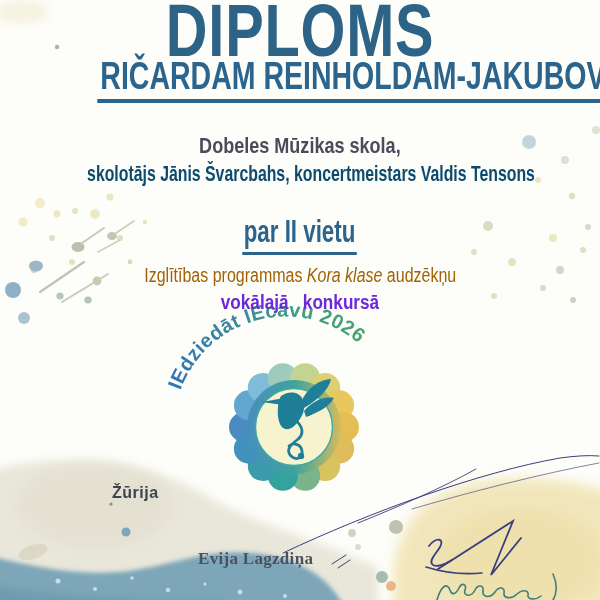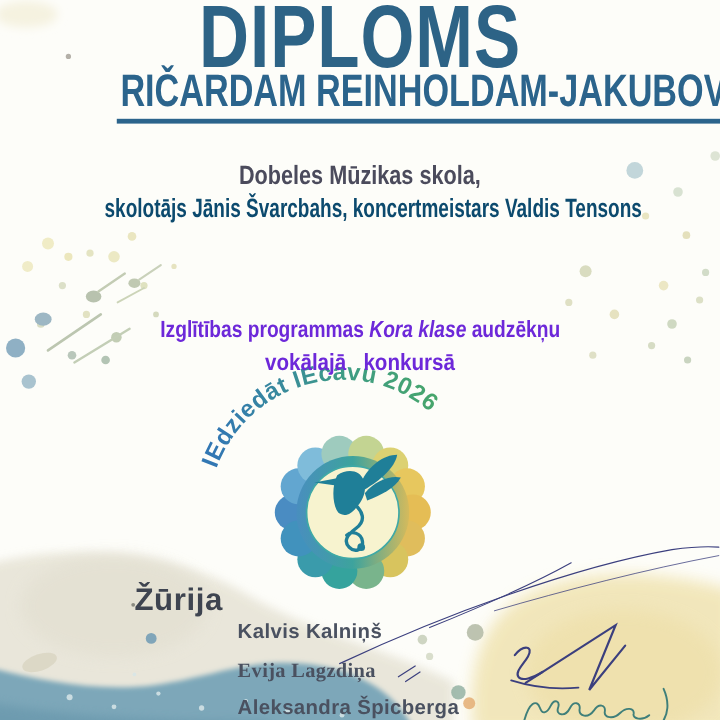--- a/index.html
+++ b/index.html
@@ -13,26 +13,26 @@
   .title{top:-8px;color:#2d6386;font-weight:bold;font-size:74px;}
   .title .squeeze{transform:scale(.78,1);letter-spacing:1px;}
   .recipient{top:57px;color:#2b648c;font-weight:bold;font-size:38px;}
   .recipient .squeeze{transform:scale(.75,1);border-bottom:4px solid #2b648c;padding:0 4px 2px;}
   .school1{top:134px;color:#4b4b5c;font-weight:bold;font-size:22px;}
   .school1 .squeeze{transform:scale(.82,1);}
   .school2{top:162px;color:#0c4a6e;font-weight:bold;font-size:22px;}
   .school2 .squeeze{transform:scale(.72,1);}
   .award{top:216px;color:#2b648c;font-weight:bold;font-size:31px;}
   .award .squeeze{transform:scale(.72,1);border-bottom:3px solid #2b648c;padding:0 2px 3px;}
-  .prog1{top:265px;color:#6d28d9;font-weight:bold;font-size:19.5px;}
+  .prog1{top:265px;color:#a16207;font-weight:normal;font-size:19.5px;}
   .prog1 .squeeze{transform:scale(.82,1);}
   .prog1 em{font-style:italic;}
   .prog2{top:292px;color:#6d28d9;font-weight:bold;font-size:19.5px;}
   .prog2 .squeeze{transform:scale(.88,1);}
-  .jury-heading{left:112px;top:484px;color:#3e4450;font-weight:bold;font-size:26px;letter-spacing:.5px;}
+  .jury-heading{left:112px;top:484px;color:#3e4450;font-weight:bold;font-size:16px;letter-spacing:.5px;}
   .jury-name{left:198px;color:#4a5160;font-weight:bold;font-size:17px;letter-spacing:.3px;}
   .jn0{top:517px;} .jn1{top:549px;font-family:Liberation Serif, serif;} .jn2{top:580px;}
   svg.decor{position:absolute;left:0;top:0;z-index:0;}
   .txt{z-index:2;}
 </style>
 </head>
 <body>
 
 <div class="page">
 
@@ -192,27 +192,28 @@
   </div>
 
   <div class="abs line school1 txt">
     <span class="squeeze">Dobeles Mūzikas skola,</span>
   </div>
 
   <div class="abs line school2 txt">
     <span class="squeeze">skolotājs Jānis Švarcbahs, koncertmeistars Valdis Tensons</span>
   </div>
 
+  <div class="abs line award txt">
+    <span class="squeeze">par II vietu</span>
+  </div>
 
   <div class="abs line prog1 txt">
     <span class="squeeze"><span>Izglītības programmas </span><em>Kora klase</em><span> audzēkņu</span></span>
   </div>
 
   <div class="abs line prog2 txt">
     <span class="squeeze">vokālajā   konkursā</span>
   </div>
 
   <div class="abs jury-heading txt">Žūrija</div>
-  <div class="abs jury-name jn0 txt">Kalvis Kalniņš</div>
   <div class="abs jury-name jn1 txt">Evija Lagzdiņa</div>
-  <div class="abs jury-name jn2 txt">Aleksandra Špicberga</div>
 
 </div>
 
 </body></html>

